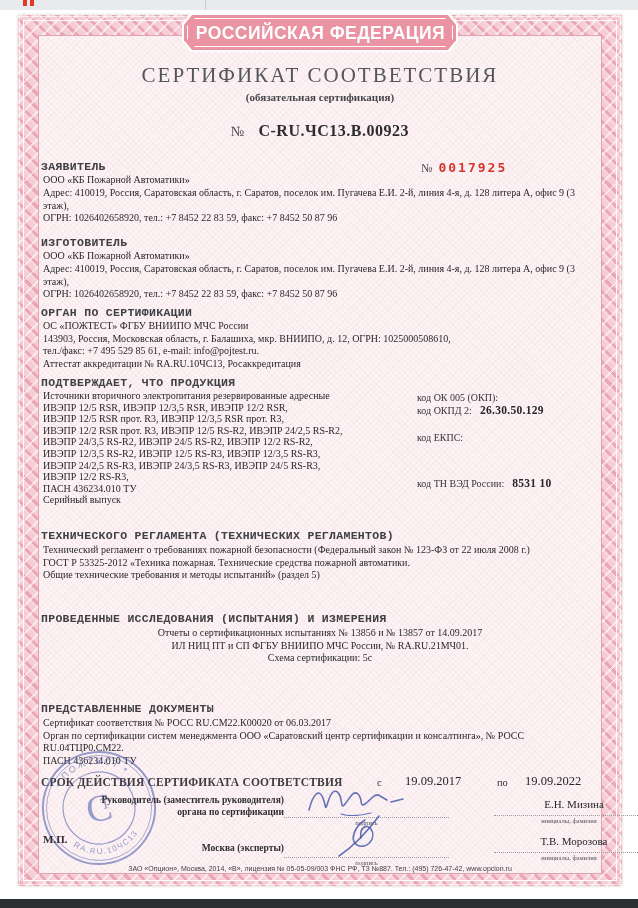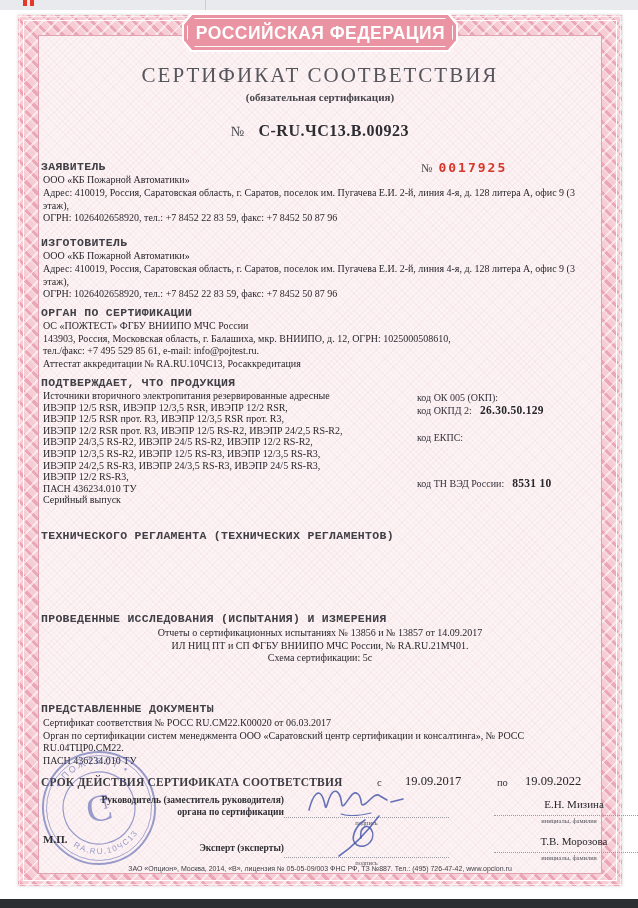--- a/index.html
+++ b/index.html
@@ -137,20 +137,23 @@
       <div class="abs code-line" style="left:378px; top:356px;">код ОК 005 (ОКП):</div>
       <div class="abs code-line" style="left:378px; top:368px;">
         <span>код ОКПД 2:</span><span class="val">26.30.50.129</span>
       </div>
       <div class="abs code-line" style="left:378px; top:396px;">код ЕКПС:</div>
       <div class="abs code-line" style="left:378px; top:441px;">
         <span>код ТН ВЭД России:</span><span class="val">8531 10</span>
       </div>
 
       <div class="abs sec-h" style="left:2px; top:493px;">ТЕХНИЧЕСКОГО РЕГЛАМЕНТА (ТЕХНИЧЕСКИХ РЕГЛАМЕНТОВ)</div>
+      <div class="abs body-t" style="left:4px; top:508px; right:4px;">Технический регламент о требованиях пожарной безопасности (Федеральный закон № 123-ФЗ от 22 июля 2008 г.)
+ГОСТ Р 53325-2012 «Техника пожарная. Технические средства пожарной автоматики.
+Общие технические требования и методы испытаний» (раздел 5)</div>
 
       <div class="abs sec-h" style="left:2px; top:576px;">ПРОВЕДЕННЫЕ ИССЛЕДОВАНИЯ (ИСПЫТАНИЯ) И ИЗМЕРЕНИЯ</div>
       <div class="abs body-t" style="left:4px; top:591px; right:4px;text-align:center;">Отчеты о сертификационных испытаниях № 13856 и № 13857 от 14.09.2017
 ИЛ НИЦ ПТ и СП ФГБУ ВНИИПО МЧС России, № RA.RU.21МЧ01.
 Схема сертификации: 5с</div>
 
       <div class="abs sec-h" style="left:2px; top:666px;">ПРЕДСТАВЛЕННЫЕ ДОКУМЕНТЫ</div>
       <div class="abs body-t" style="left:4px; top:681px; right:4px;">Сертификат соответствия № РОСС RU.СМ22.К00020 от 06.03.2017
 Орган по сертификации систем менеджмента ООО «Саратовский центр сертификации и консалтинга», № РОСС RU.04ТЦР0.СМ22.
 ПАСН 436234.010 ТУ</div>
@@ -190,21 +193,21 @@
         <path d="M8,26 C12,10 18,4 22,14 C25,22 24,28 27,18 C30,8 34,4 38,10 C42,16 39,26 44,20 C49,14 52,6 57,10 C62,14 58,24 64,20 C70,16 74,8 79,12 L86,16 M90,18 L102,15" fill="none" stroke="#3f51a8" stroke-width="1.6" stroke-linecap="round" opacity=".8"></path>
         <path d="M40,30 C50,33 62,31 70,29" fill="none" stroke="#3f51a8" stroke-width="1.2" stroke-linecap="round" opacity=".8"></path>
       </svg>
       <div class="abs sig-line" style="left:245px; top:781px; width:165px;"></div>
       <div class="abs sig-cap" style="left:245px; top:783px; width:165px;">подпись</div>
 
       <div class="abs sig-name" style="left:460px; top:762px; width:150px;">Е.Н. Мизина</div>
       <div class="abs sig-line" style="left:455px; top:779px; width:150px;"></div>
       <div class="abs sig-cap" style="left:455px; top:781px; width:150px;">инициалы, фамилия</div>
 
-      <div class="abs sig-label" style="left:35px; top:806px; width:210px;">Эксперт (эксперты)</div>
+      <div class="abs sig-label" style="left:35px; top:806px; width:210px;">Москва (эксперты)</div>
 
       <svg class="sig-svg" style="left:288px; top:778px;" width="90" height="44" viewBox="0 0 90 44">
         <path d="M38,6 C28,12 22,26 30,31 C40,36 50,24 44,15 C40,9 32,14 34,24" fill="none" stroke="#3f51a8" stroke-width="1.6" stroke-linecap="round" opacity=".8"></path>
         <path d="M52,2 C40,18 24,34 12,42" fill="none" stroke="#3f51a8" stroke-width="1.6" stroke-linecap="round" opacity=".8"></path>
       </svg>
       <div class="abs sig-line" style="left:245px; top:821px; width:165px;"></div>
       <div class="abs sig-cap" style="left:245px; top:823px; width:165px;">подпись</div>
 
       <div class="abs sig-name" style="left:460px; top:799px; width:150px;">Т.В. Морозова</div>
       <div class="abs sig-line" style="left:455px; top:816px; width:150px;"></div>

